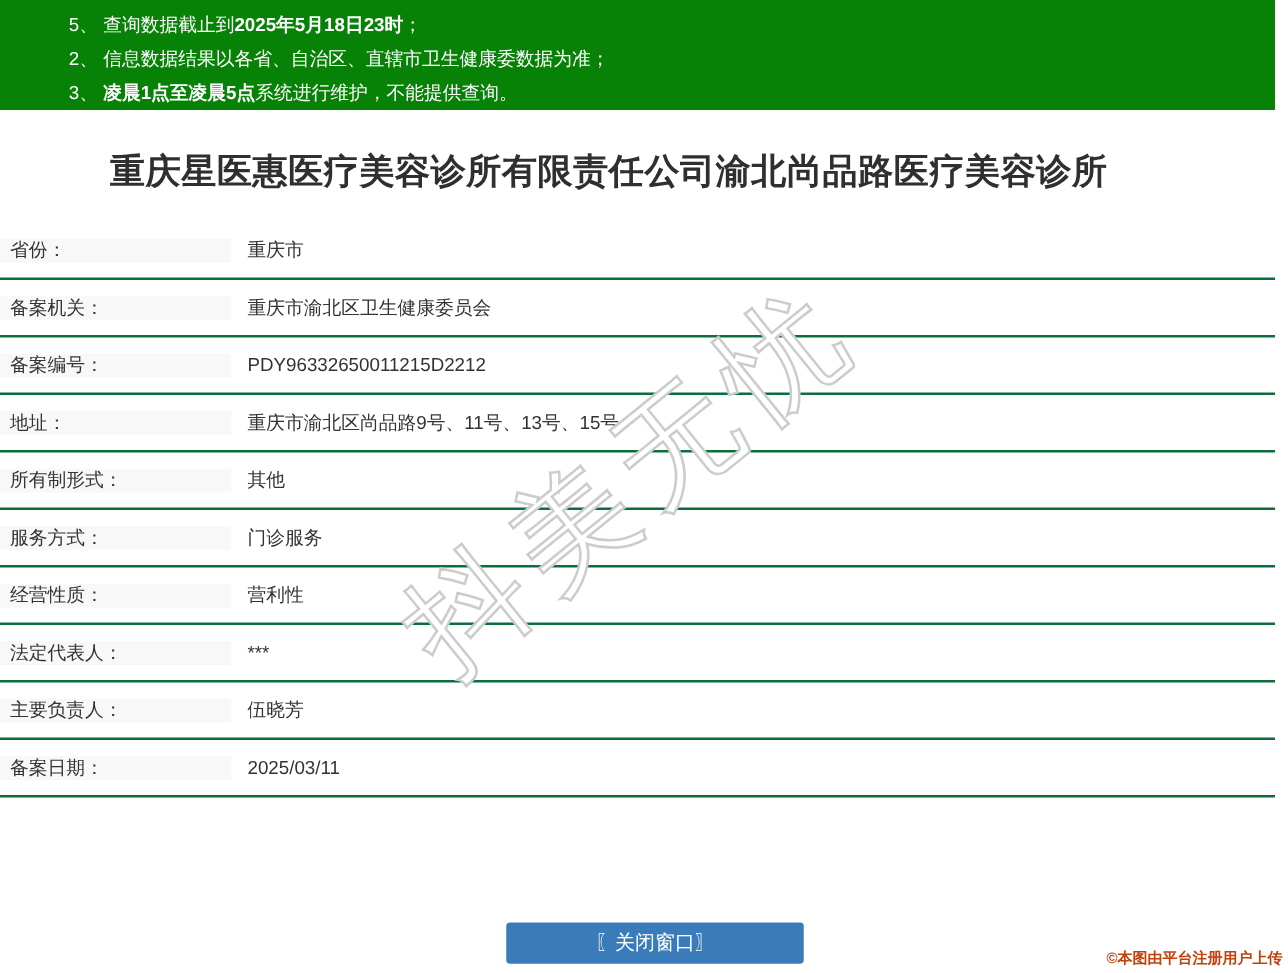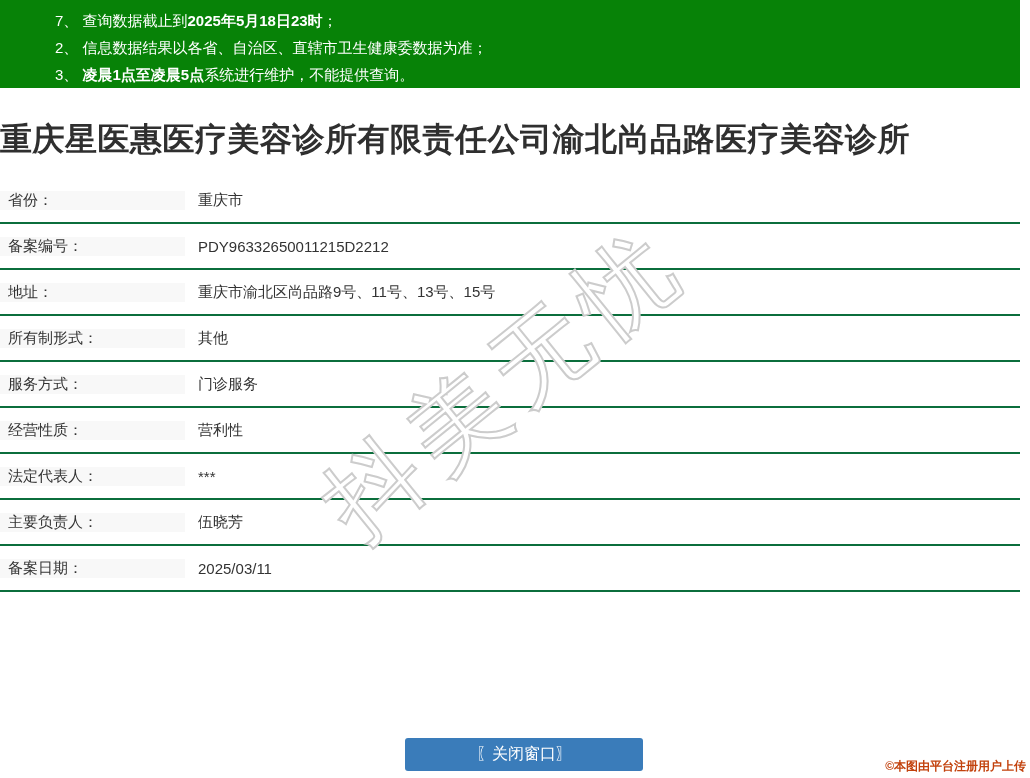--- a/index.html
+++ b/index.html
@@ -27,21 +27,21 @@
     color:#ffffff;
     padding:7px 0 0 55px;
   }
   .notice-line{font-size:15px;line-height:27px;white-space:nowrap;}
   .notice-line .b{font-weight:bold;margin-top:48px;}
 
   
   .page-title{
     position:absolute;top:118px;left:0;width:886px;
     text-align:right;
-    font-size:32px;font-weight:bold;color:#2f2f2f;
+    font-size:28px;font-weight:bold;color:#2f2f2f;
     letter-spacing:0.5px;
     white-space:nowrap;
   }
 
   
   .info-table{position:absolute;top:178px;left:0;width:1020px;}
   .row{
     display:flex;height:46px;
     border-bottom:2px solid var(--row-border-green,#0b6e3c);
     align-items:center;
@@ -79,32 +79,36 @@
     z-index:6;
   }
 </style>
 </head>
 <body>
 
 <div class="page">
 
   <div class="notice-bar">
     <div>
-        <div class="notice-line"><span>7、 查询数据截止到</span><span class="b">2025年5月18日23时</span><span>；</span></div>
+        <div class="notice-line"><span>5、 查询数据截止到</span><span class="b">2025年5月18日23时</span><span>；</span></div>
         <div class="notice-line"><span>2、 信息数据结果以各省、自治区、直辖市卫生健康委数据为准；</span></div>
         <div class="notice-line"><span>3、 </span><span class="b">凌晨1点至凌晨5点</span><span>系统进行维护，不能提供查询。</span></div>
       </div>
   </div>
 
   <div class="page-title">重庆星医惠医疗美容诊所有限责任公司渝北尚品路医疗美容诊所</div>
 
   <div class="info-table">
       <div class="row">
         <div class="cell label">省份：</div>
         <div class="cell value">重庆市</div>
+      </div>
+      <div class="row">
+        <div class="cell label">备案机关：</div>
+        <div class="cell value">重庆市渝北区卫生健康委员会</div>
       </div>
       <div class="row">
         <div class="cell label">备案编号：</div>
         <div class="cell value">PDY96332650011215D2212</div>
       </div>
       <div class="row">
         <div class="cell label">地址：</div>
         <div class="cell value">重庆市渝北区尚品路9号、11号、13号、15号</div>
       </div>
       <div class="row">

